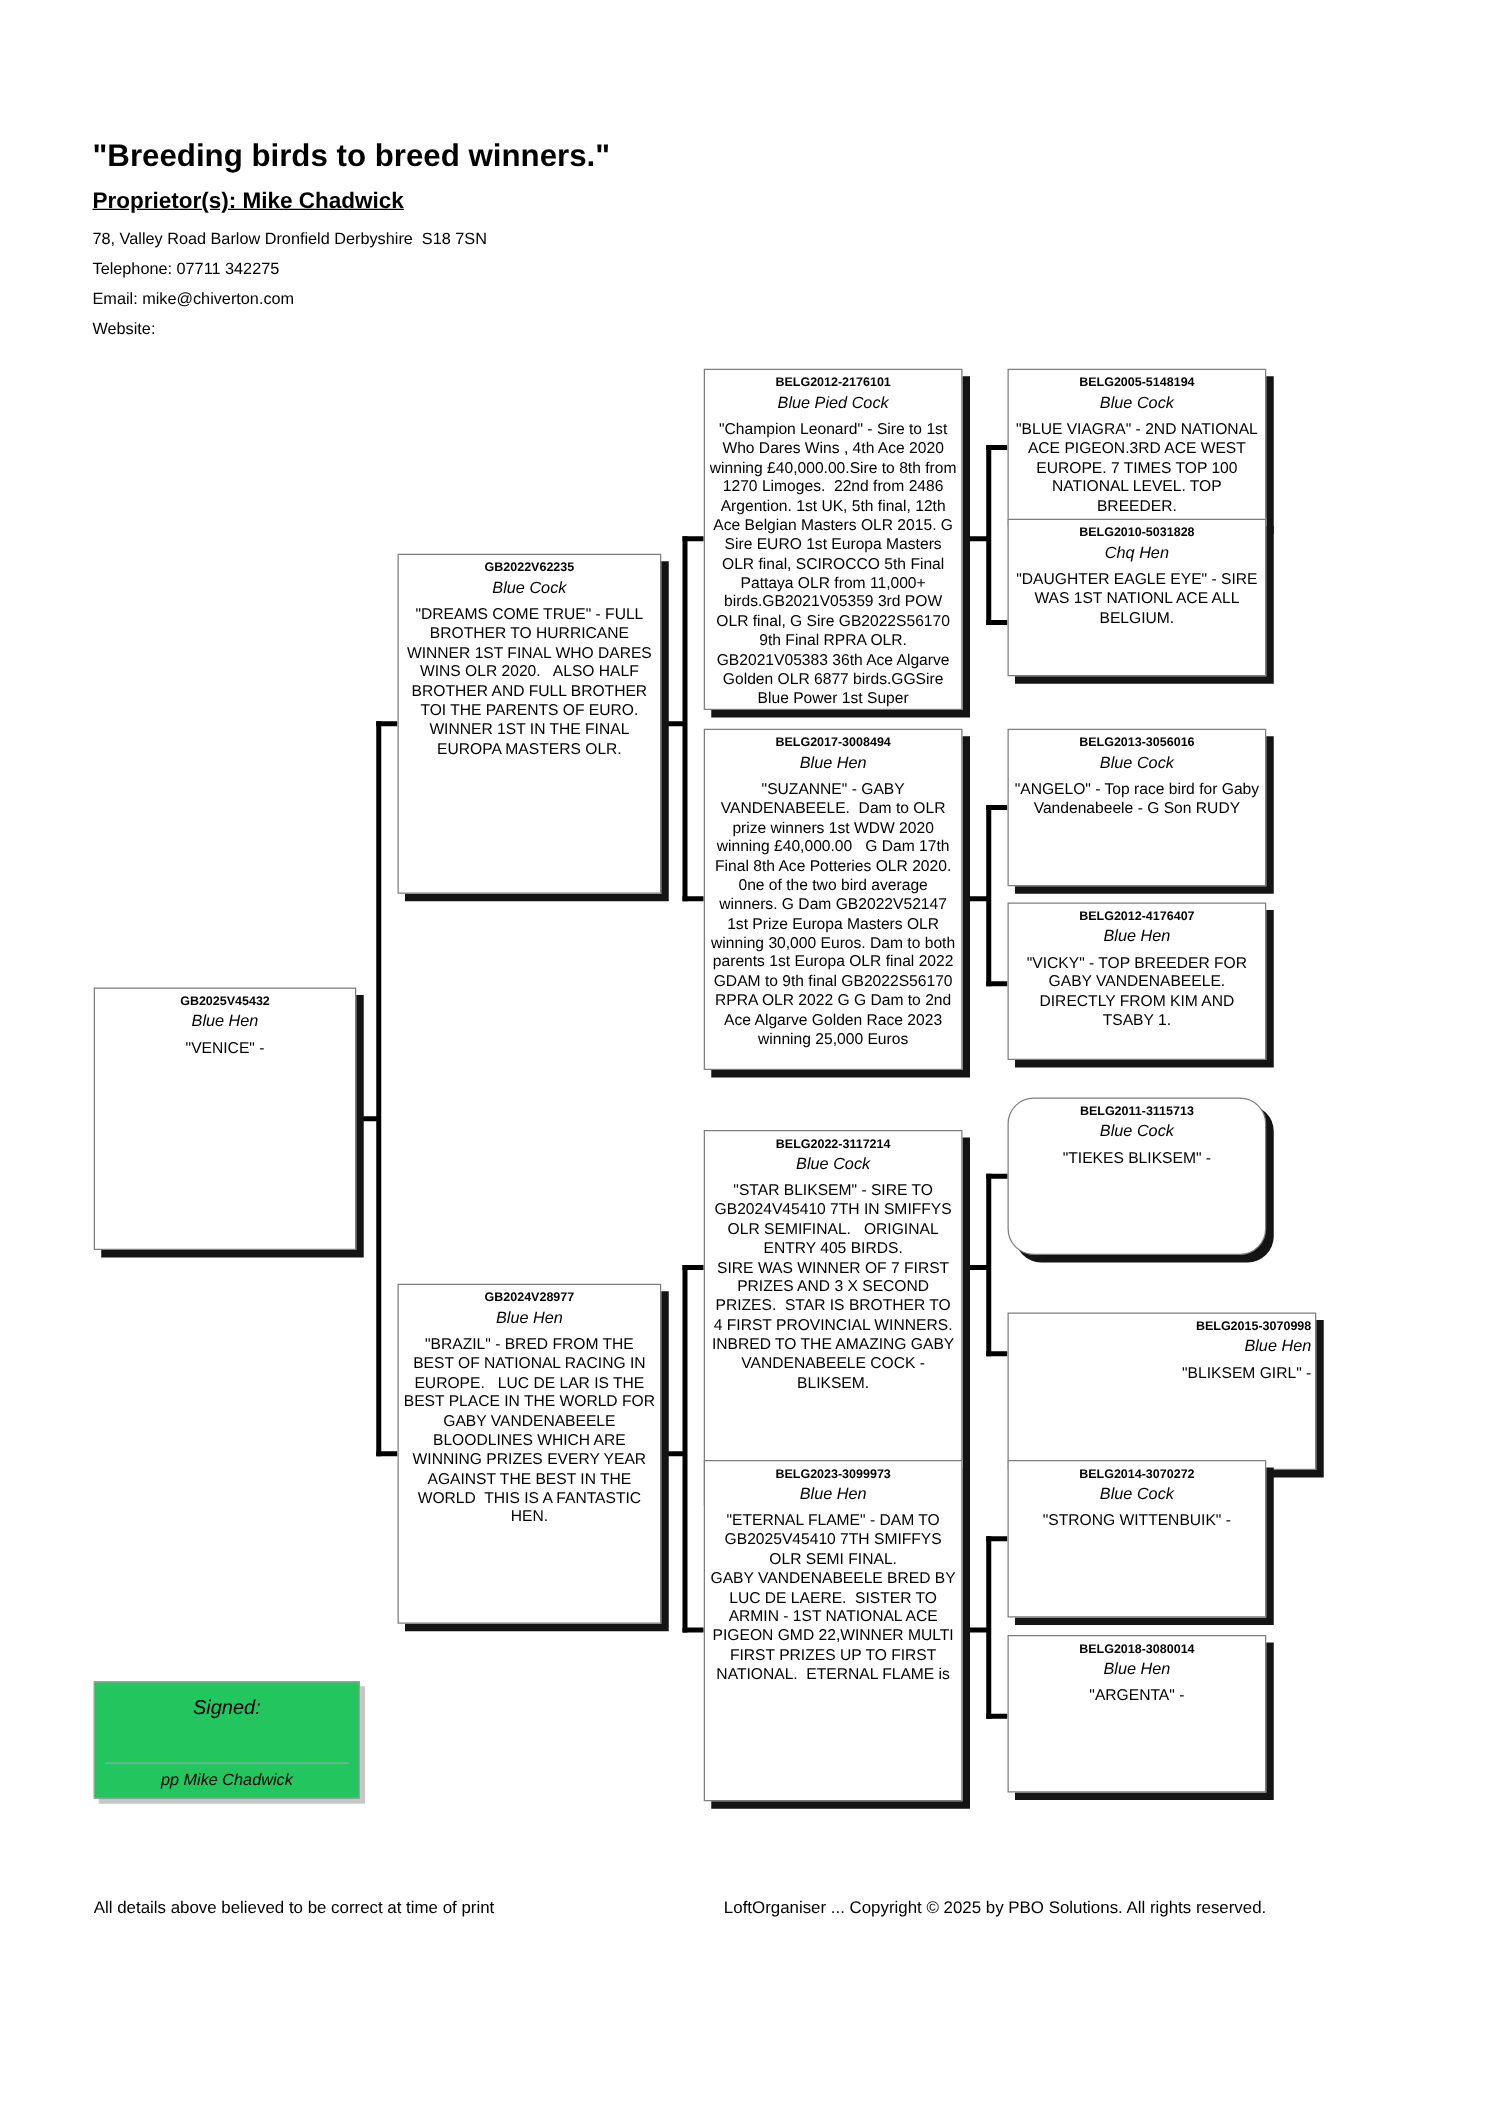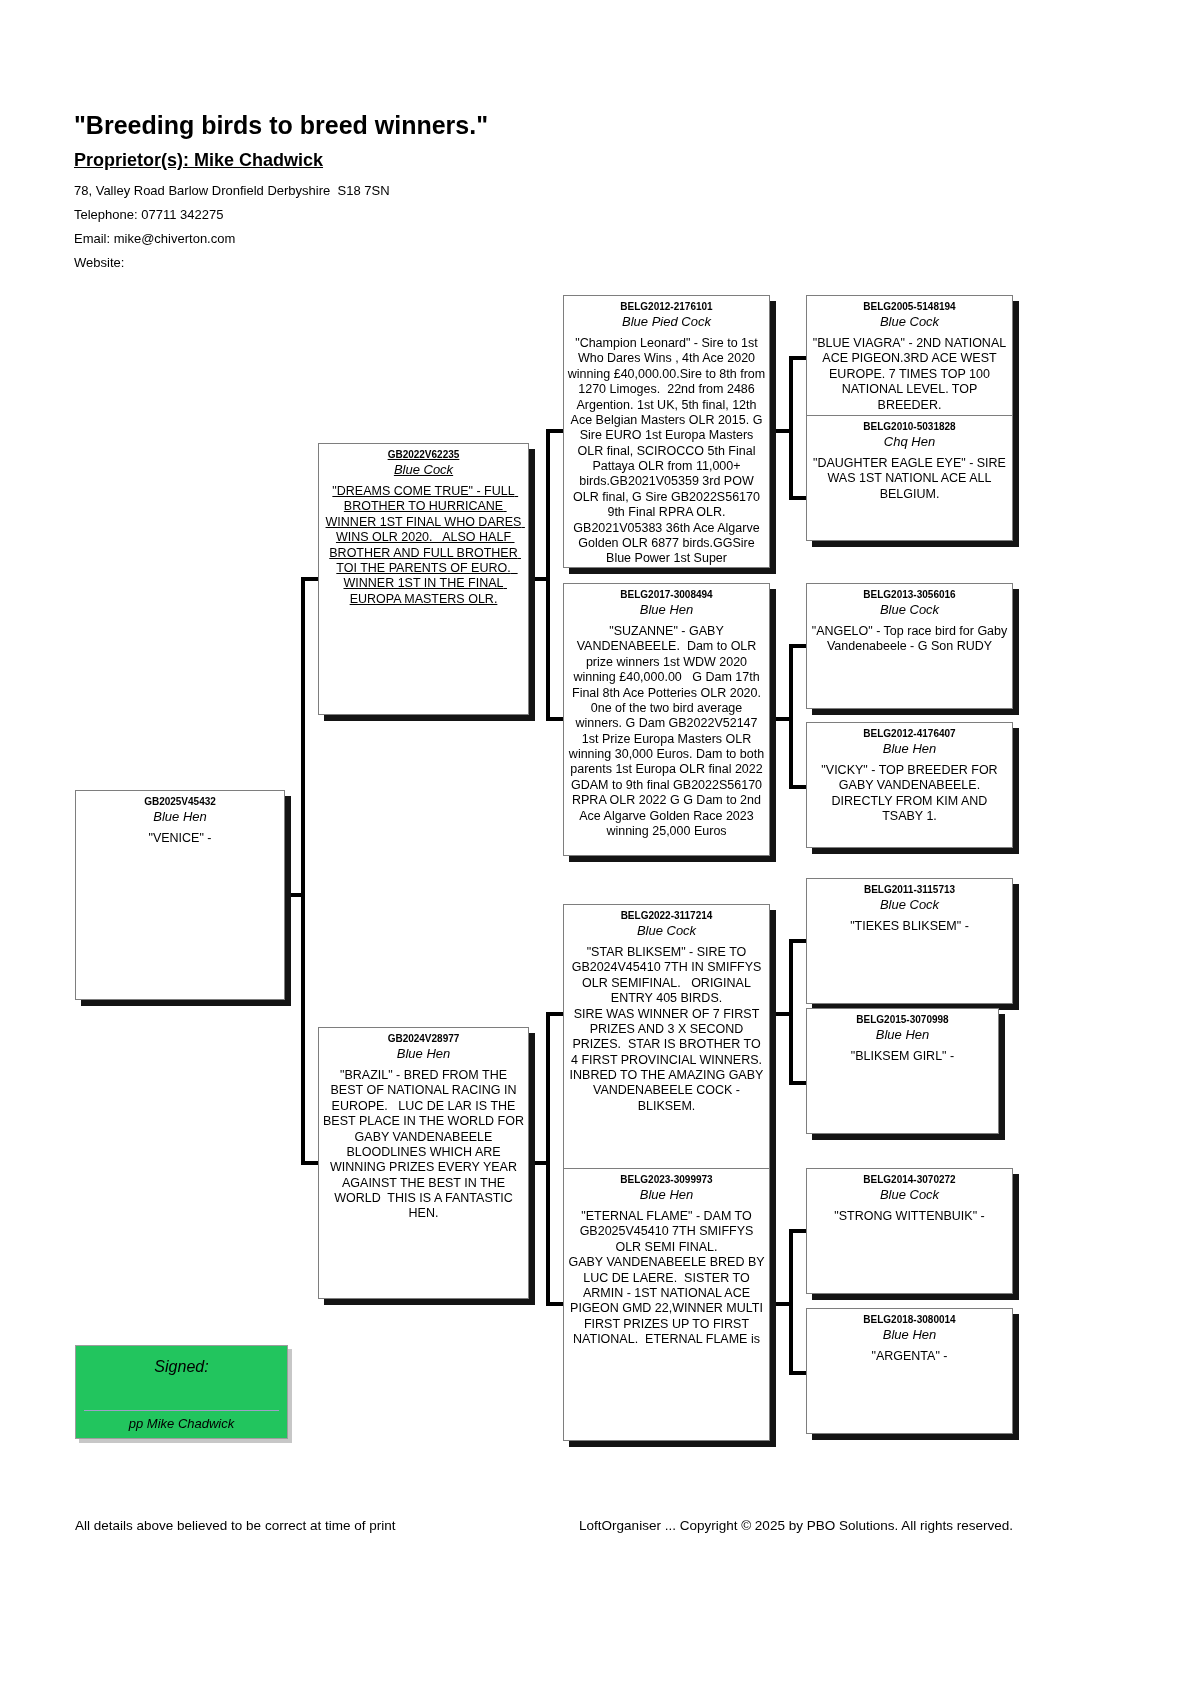--- a/index.html
+++ b/index.html
@@ -23,32 +23,32 @@
     position:absolute; background:#fff; border:1px solid #7e7e7e;
     box-shadow:6px 6px 0 #141414; padding:5px 3px; text-align:center;
     overflow:hidden; box-sizing:border-box;
   }
   .pbox .ring { font-size:10px; font-weight:bold; }
   .pbox .sex  { font-size:13px; font-style:italic; margin-top:2px; }
   .pbox .desc { font-size:12.5px; line-height:1.23; margin-top:7px; white-space:pre-wrap; }
   .pbox .desc-small { font-size:11px; line-height:1.28; white-space:pre-wrap; }
 
   #box-venice  { left:75px;  top:790px;  width:210px; height:210px; }
-  #box-dreams  { left:318px; top:443px;  width:211px; height:272px;text-decoration:underline; }
+  #box-dreams  { left:318px; top:443px;  width:211px; height:272px; }
   #box-brazil  { left:318px; top:1027px; width:211px; height:272px; }
   #box-leonard { left:563px; top:295px;  width:207px; height:273px; }
   #box-suzanne { left:563px; top:583px;  width:207px; height:273px; }
   #box-star    { left:563px; top:904px;  width:207px; height:300px; }
   #box-eternal { left:563px; top:1168px; width:207px; height:273px; }
   #box-viagra      { left:806px; top:295px;  width:207px; height:126px; }
   #box-eagle       { left:806px; top:415px;  width:207px; height:126px; }
   #box-angelo      { left:806px; top:583px;  width:207px; height:126px; }
   #box-vicky       { left:806px; top:722px;  width:207px; height:126px; }
-  #box-tiekes      { left:806px; top:878px;  width:207px; height:126px; }
-  #box-bliksemgirl { left:806px; top:1008px; width:193px; height:126px; }
+  #box-tiekes      { left:806px; top:878px;  width:207px; height:126px;border-radius:21px; }
+  #box-bliksemgirl { left:806px; top:1050px; width:247px; height:126px;text-align:right; }
   #box-wittenbuik  { left:806px; top:1168px; width:207px; height:126px; }
   #box-argenta     { left:806px; top:1308px; width:207px; height:126px; }
 
   
   .bracket { position:absolute; box-sizing:border-box;
              border:4px solid #000; border-right:none; background:transparent; }
   .stub    { position:absolute; height:4px; background:#000; }
 
   #br1 { left:301px; top:577px;  width:17px; height:588px; }
   #st1 { left:286px; top:893px;  width:16px; }

